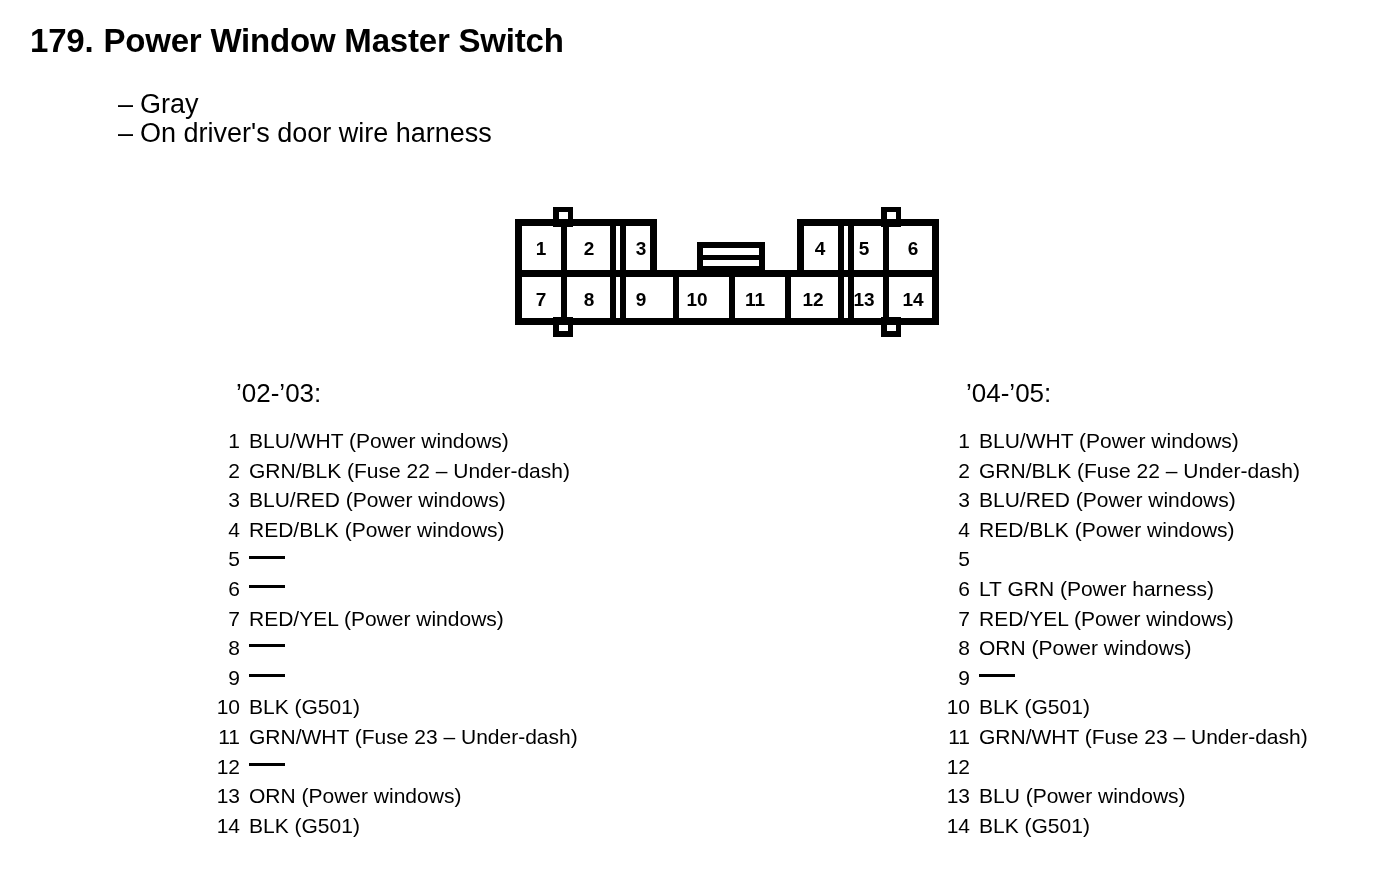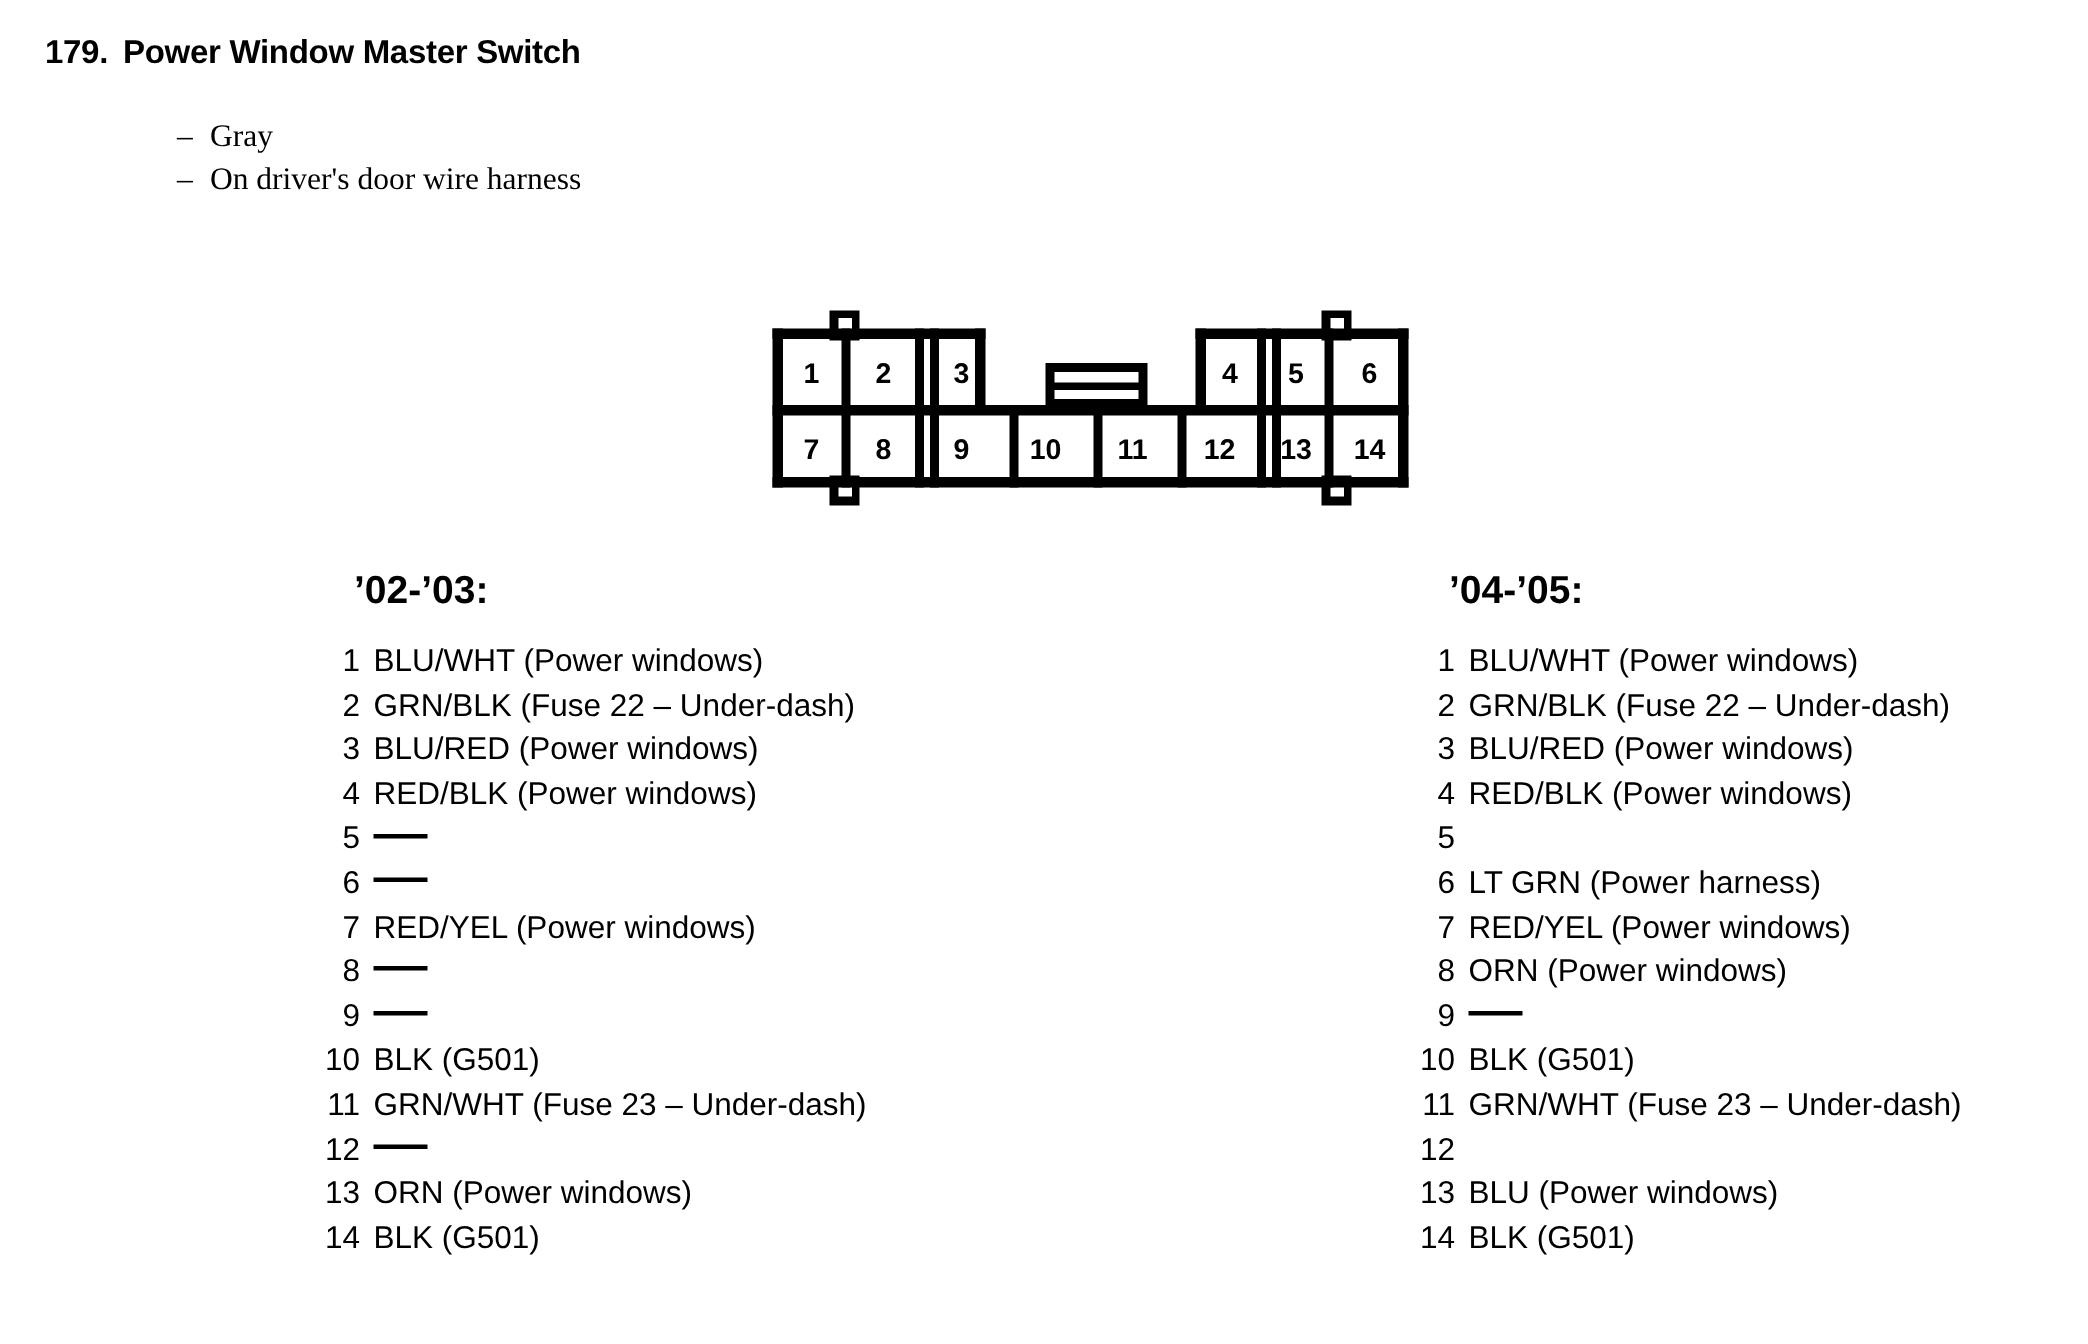--- a/index.html
+++ b/index.html
@@ -15,34 +15,33 @@
     font-family: "Liberation Sans", sans-serif;
     color: #000000;
     overflow: hidden;
   }
 
   
   #page-title {
     position: absolute;
     left: 30px;
     top: 22px;
-    font-size: 22px;
+    font-size: 33px;
     font-weight: bold;
     letter-spacing: -0.2px;
     white-space: nowrap;
   }
   #page-title .num { margin-right: 10px; }
 
   #bullet-list {
     position: absolute;
     left: 118px;
-    top: 76px;
-    font-size: 21px;
+    top: 90px;
+    font-size: 27px;
     line-height: 29px;
-    font-family: Liberation Serif, serif;
   }
   .bullet-row { white-space: nowrap; }
   .bullet-dash { display: inline-block; width: 22px; }
 
   
   #connector-diagram {
     position: absolute;
     left: 505px;
     top: 198px;
     width: 460px;
@@ -53,21 +52,21 @@
   
   .pinlist {
     position: absolute;
     font-size: 21px;
   }
   #pinlist-left  { left: 212px; top: 378px; }
   #pinlist-right { left: 942px; top: 378px; }
 
   .pinlist-heading {
     font-size: 26px;
-    font-weight: bold;
+    font-weight: normal;
     margin-left: 24px;
     margin-bottom: 20px;
     white-space: nowrap;
   }
   .pin-row {
     display: flex;
     align-items: baseline;
     height: 29.6px;
     white-space: nowrap;
   }

